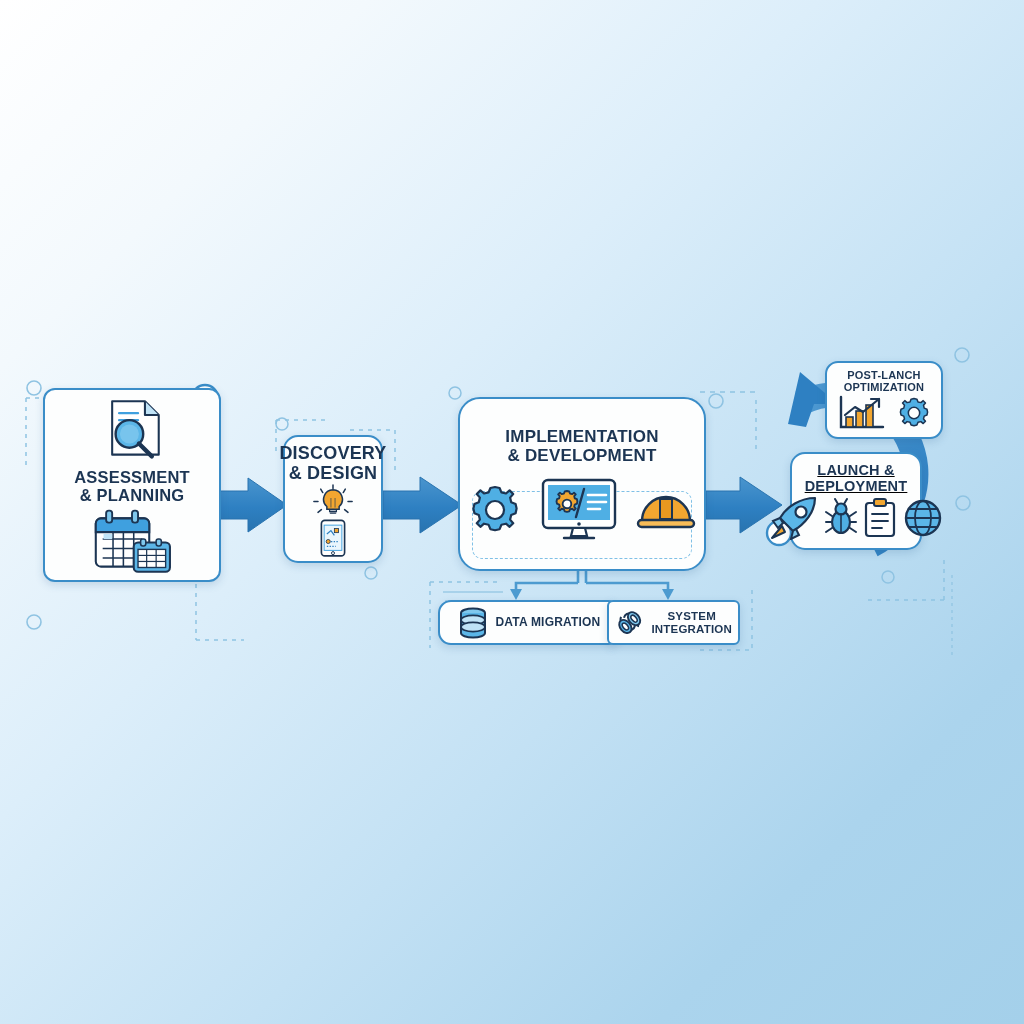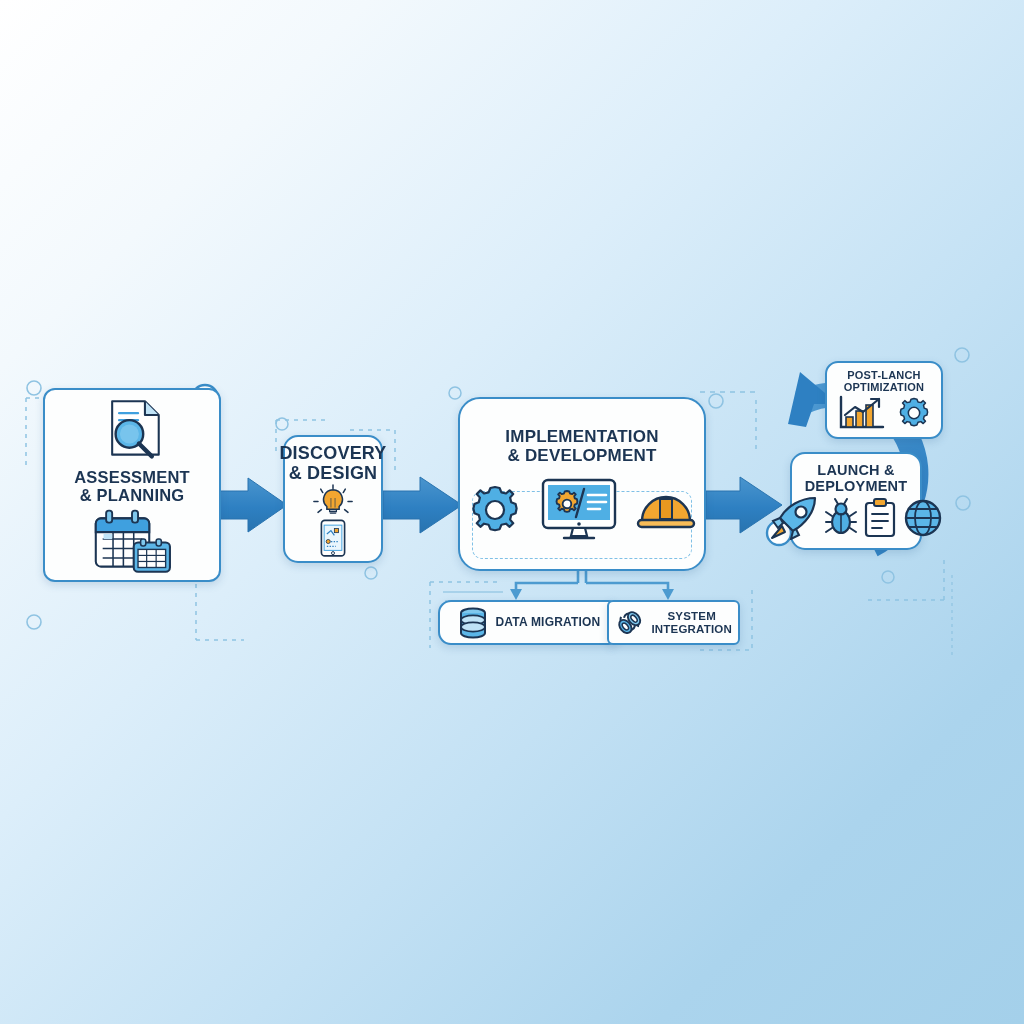--- a/index.html
+++ b/index.html
@@ -27,21 +27,21 @@
 
   
   #card-assessment{left:43px;top:388px;width:178px;height:194px;border-radius:12px;padding:6px;}
   #card-assessment .title{font-size:16.5px;margin:6px 0 4px;}
   #card-discovery{left:283px;top:435px;width:100px;height:128px;border-radius:15px;padding:4px;}
   #card-discovery .title{font-size:18px;margin-top:2px;}
   #card-implementation{left:458px;top:397px;width:248px;height:174px;border-radius:22px;padding:8px;}
   #card-implementation .title{font-size:17px;margin:2px 0 8px;}
   #card-postlaunch{left:825px;top:361px;width:118px;height:78px;border-radius:13px;border-width:2px;padding:3px;}
   #card-postlaunch .title{font-size:11px;}
-  #card-launch{left:790px;top:452px;width:132px;height:98px;border-radius:15px;padding:3px;}
+  #card-launch{left:790px;top:452px;width:132px;height:98px;border-radius:15px;padding:3px;text-decoration:underline;}
   #card-launch .title{font-size:14.5px;margin-bottom:2px;}
   #card-datamigration{left:438px;top:600px;width:183px;height:45px;border-radius:13px;border-width:2px;
     flex-direction:row;gap:7px;padding:0 8px;}
   #card-datamigration .title{font-size:12px;}
   #card-sysintegration{left:607px;top:600px;width:133px;height:45px;border-radius:6px;border-width:2px;
     flex-direction:row;gap:7px;padding:0 6px;}
   #card-sysintegration .title{font-size:11.5px;line-height:1.1;}
 
   .dash-inner{
     position:absolute;border:1.6px dashed #7FC0E6;border-radius:10px;

